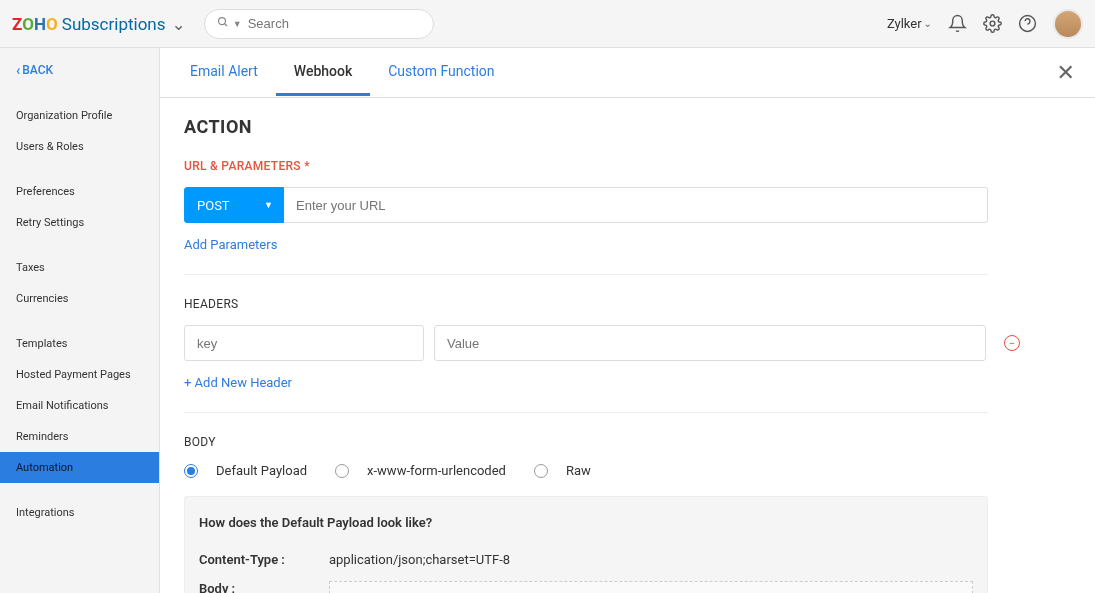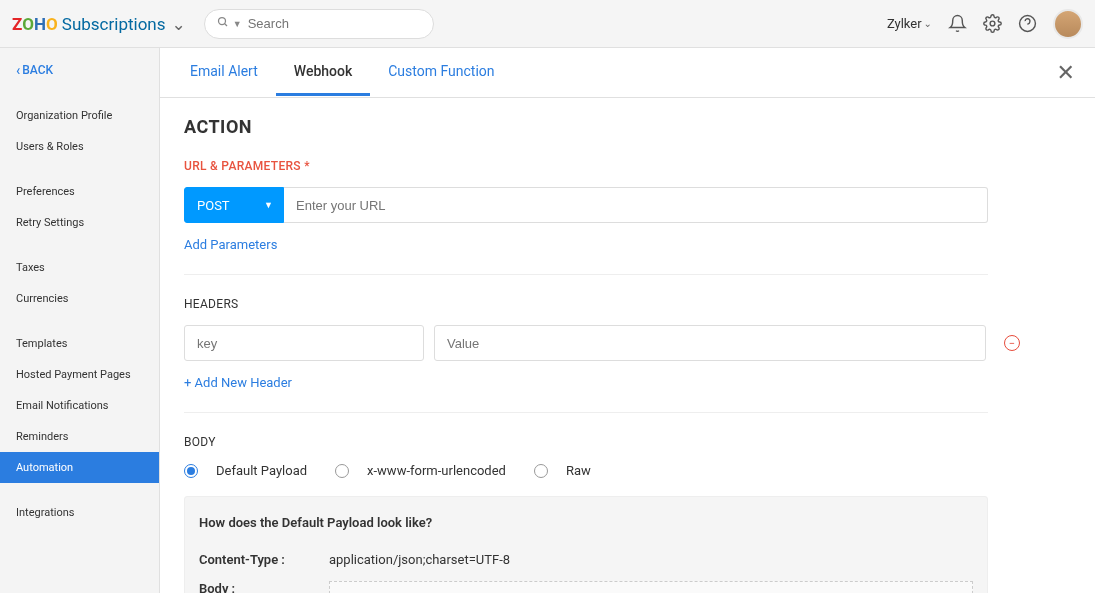--- a/index.html
+++ b/index.html
@@ -21,21 +21,21 @@
 .org-chevron { font-size: 10px; margin-left: 2px; color: #666; }
 .hicon { color: #555; cursor: pointer; display: flex; align-items: center; }
 .avatar { width: 30px; height: 30px; border-radius: 50%; background: linear-gradient(#d4a574, #b88a5c); border: 2px solid #e8e8e8; }
 .main { display: flex; height: calc(100vh - 48px); }
 .sidebar { width: 160px; background: #f4f4f4; border-right: 1px solid #e0e0e0; overflow-y: auto; }
 .sb-top { padding: 14px 16px 8px; }
 .back-link { color: #2b7de0; font-size: 12px; font-weight: 500; display: flex; align-items: center; }
 .back-link .chev { font-size: 14px; margin-right: 2px; }
 .settings-title { font-size: 26px; font-weight: 400; color: #333; margin-top: 4px; }
 .sb-item { display: block; padding: 9px 16px; font-size: 11px; color: #333; cursor: pointer; }
-.sb-item.active { background: #2b7de0; color: #ffffff; }
+.sb-item.active { background: #2b7de0; color: #0f172a; }
 .sb-spacer { height: 14px; }
 .content { flex: 1; overflow-y: auto; background: #fff; position: relative; }
 .tabs { display: flex; align-items: center; padding: 0 12px; border-bottom: 1px solid #e0e0e0; height: 50px; }
 .tab { padding: 14px 18px; font-size: 14px; color: #2b7de0; cursor: pointer; border-bottom: 3px solid transparent; }
 .tab.active { color: #333; font-weight: 500; border-bottom: 3px solid #2b7de0; }
 .close-btn { margin-left: auto; font-size: 22px; color: #666; cursor: pointer; padding: 4px 8px; }
 .page { padding: 18px 24px 40px; }
 .h-action { font-size: 18px; font-weight: 700; letter-spacing: 0.5px; color: #333; margin-bottom: 22px; }
 .section-label { font-size: 12px; color: #e8533f; font-weight: 500; letter-spacing: 0.3px; margin-bottom: 14px; }
 .required { color: #e8533f; }

